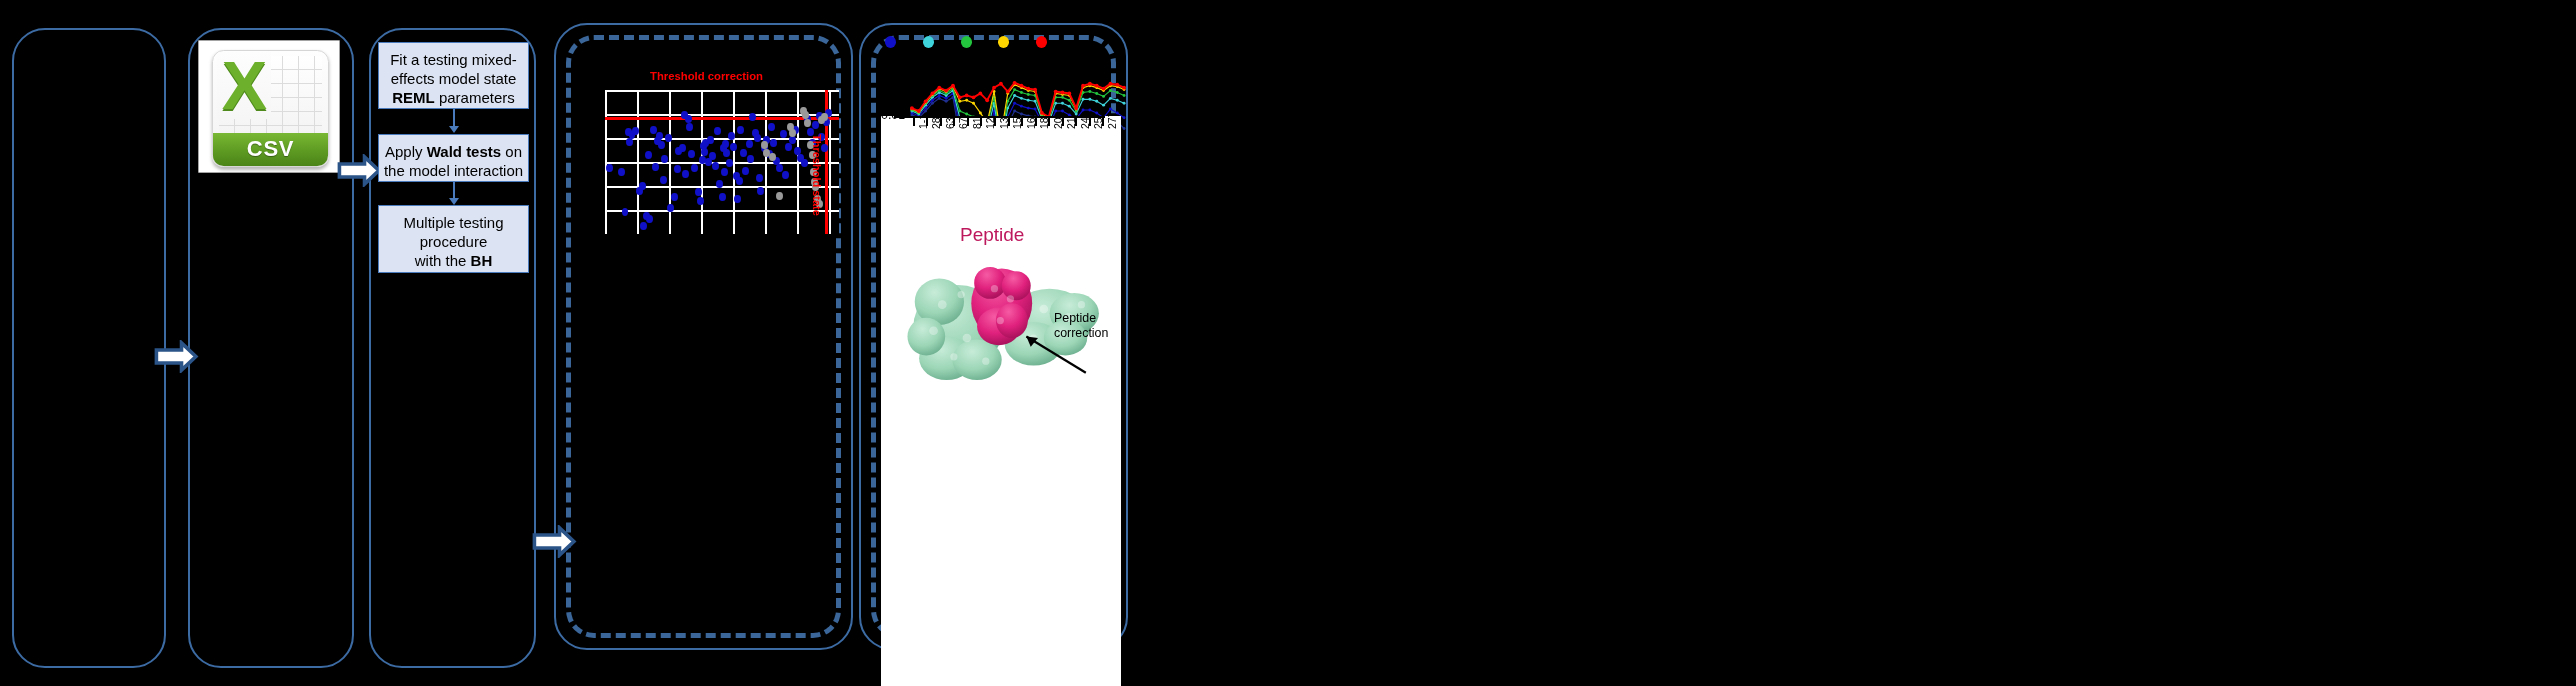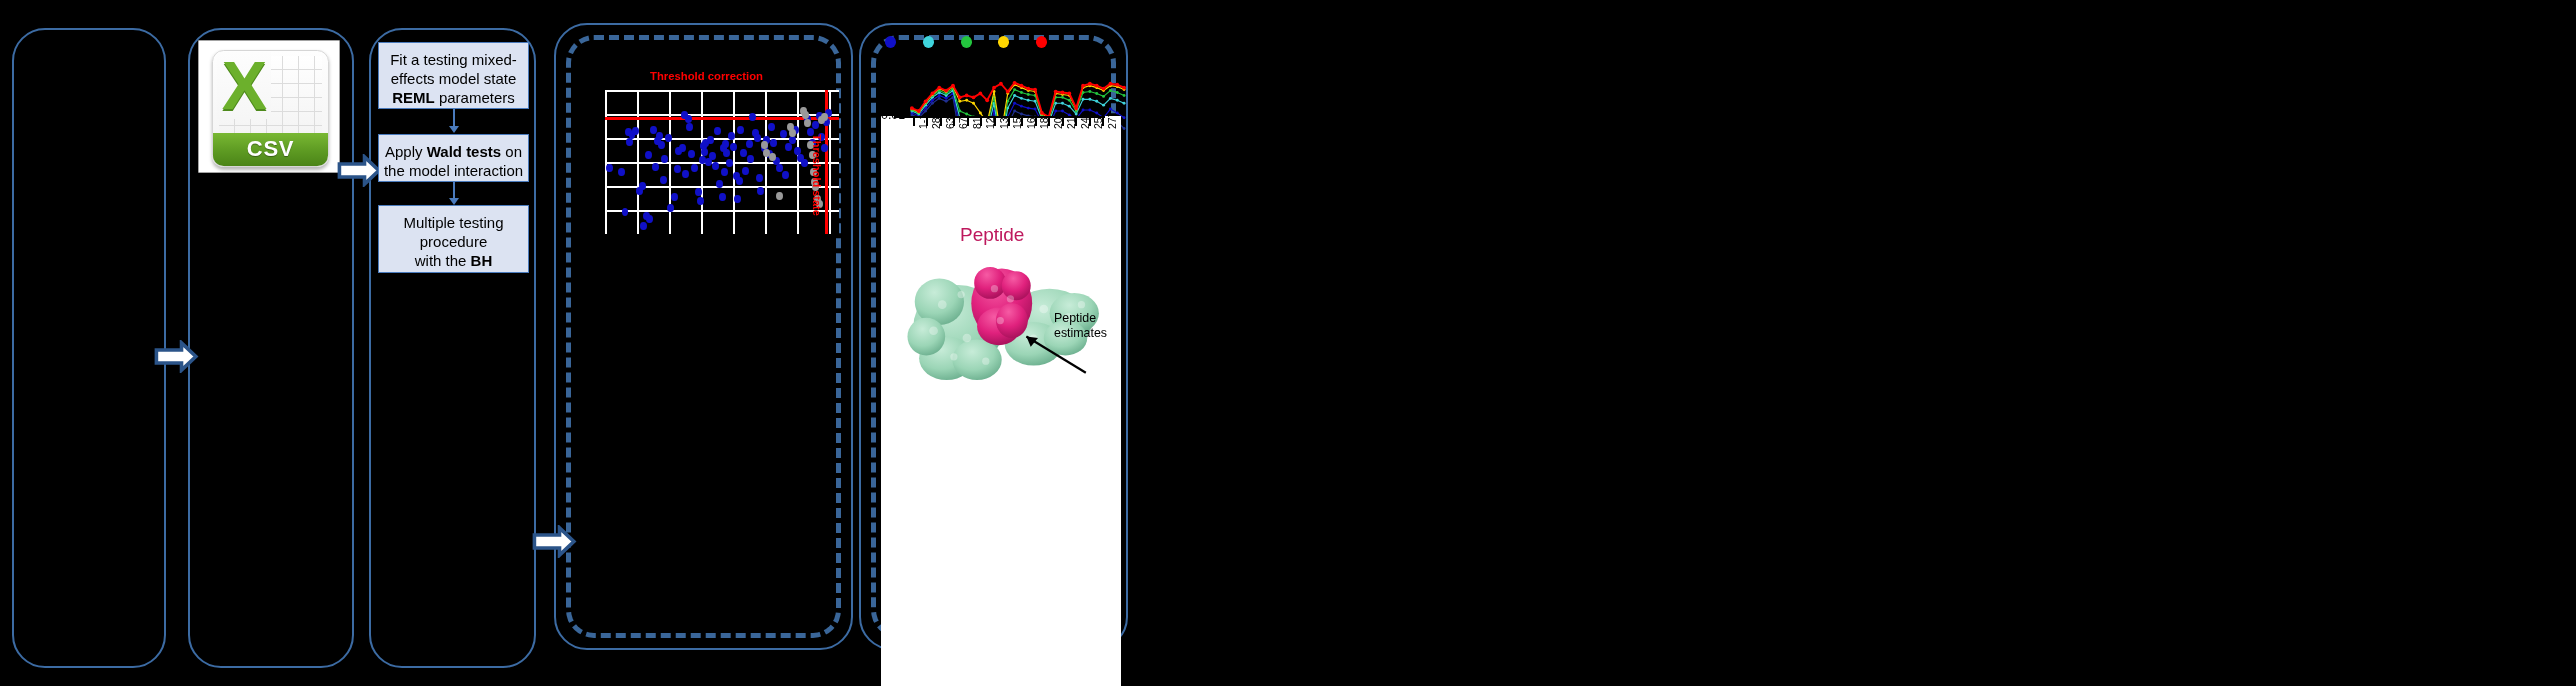--- a/index.html
+++ b/index.html
@@ -636,16 +636,16 @@
         <circle cx="150" cy="96" r="5"></circle>
       </g>
 
       <line x1="268" y1="168" x2="186" y2="118" stroke="#000" stroke-width="3"></line>
       <polygon points="186,118 202,120 192,132" fill="#000"></polygon>
     </svg>
   </div>
 
   <div id="binding-label">
     <div>Peptide</div>
-    <div>estimates</div>
+    <div>correction</div>
   </div>
 </div>
 
 
 </body></html>

